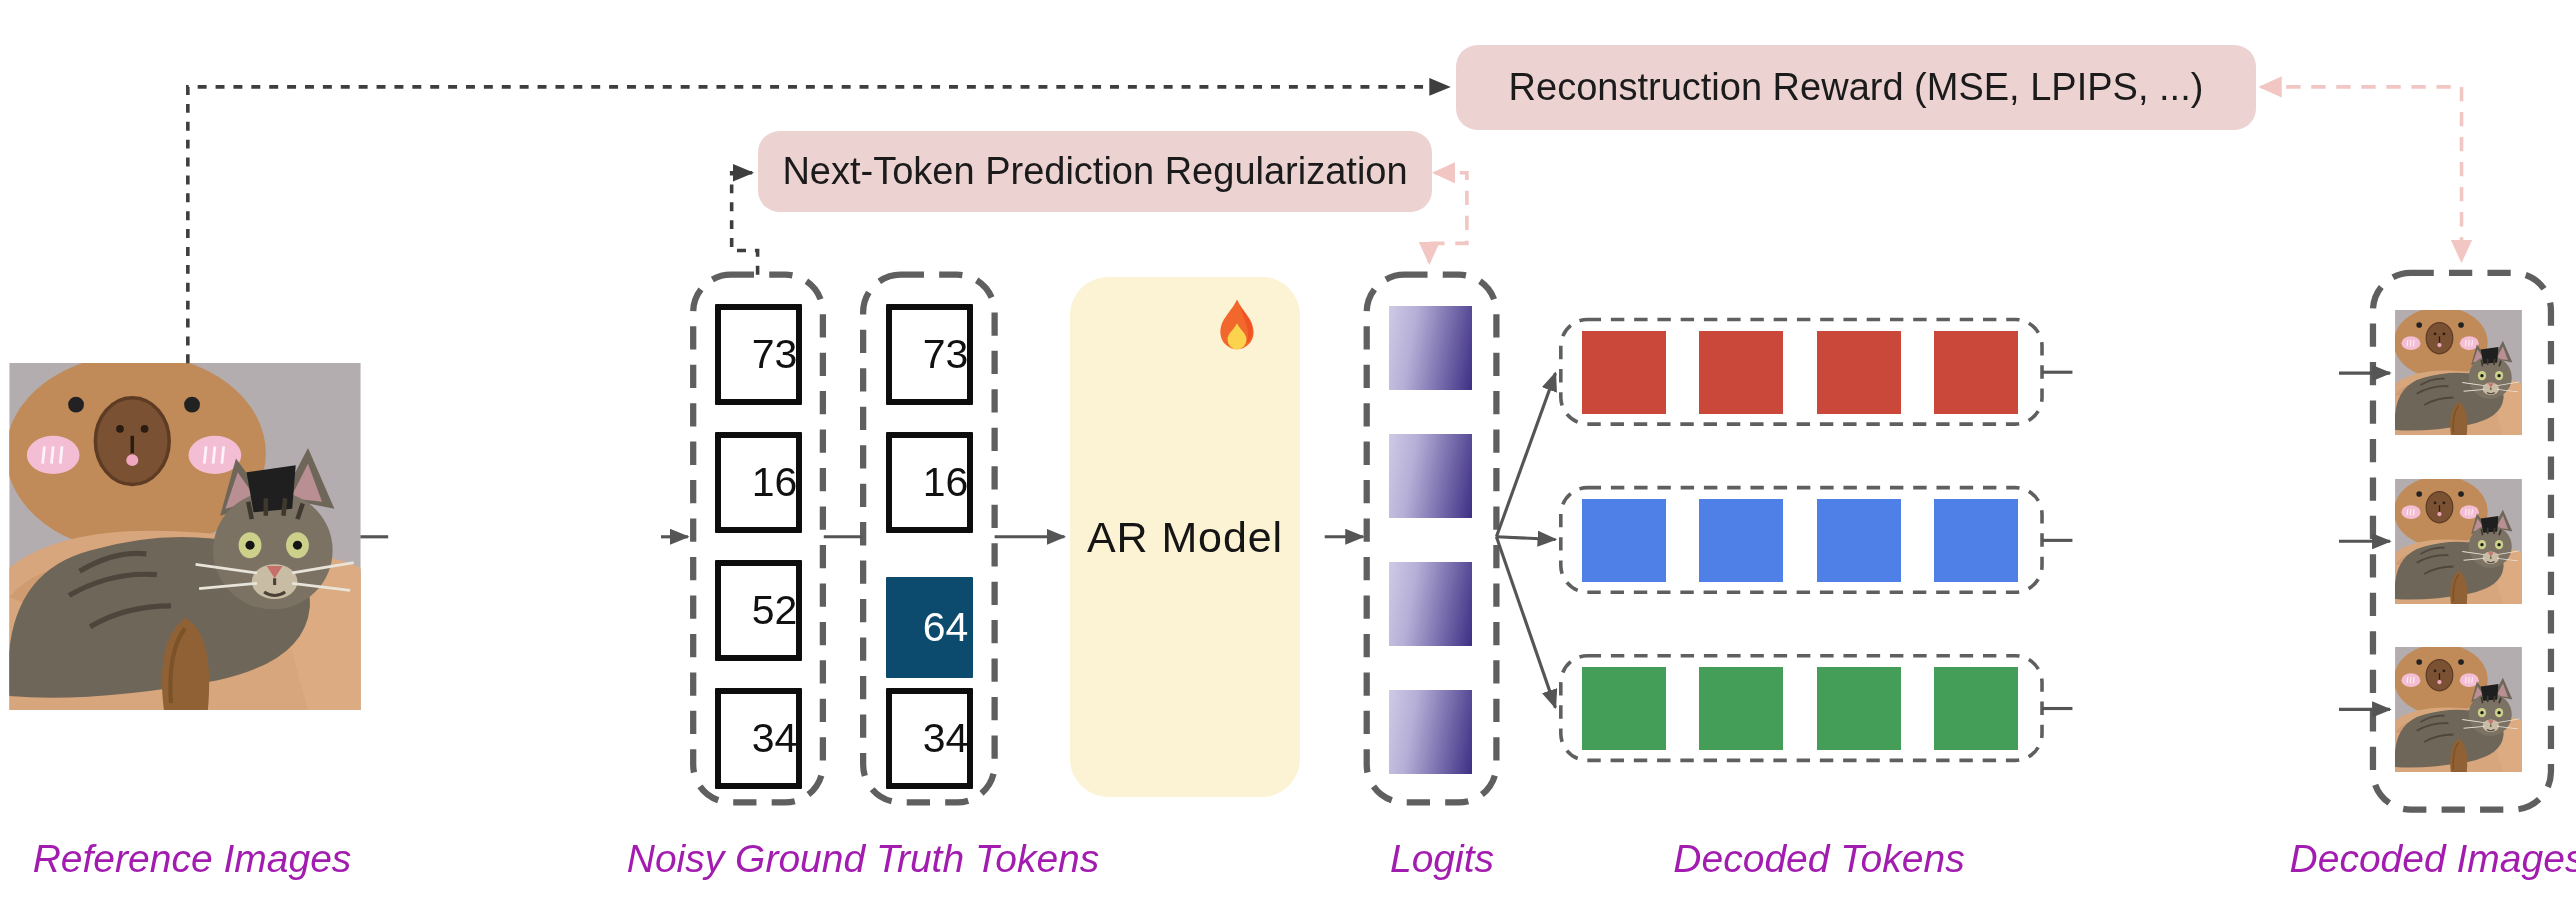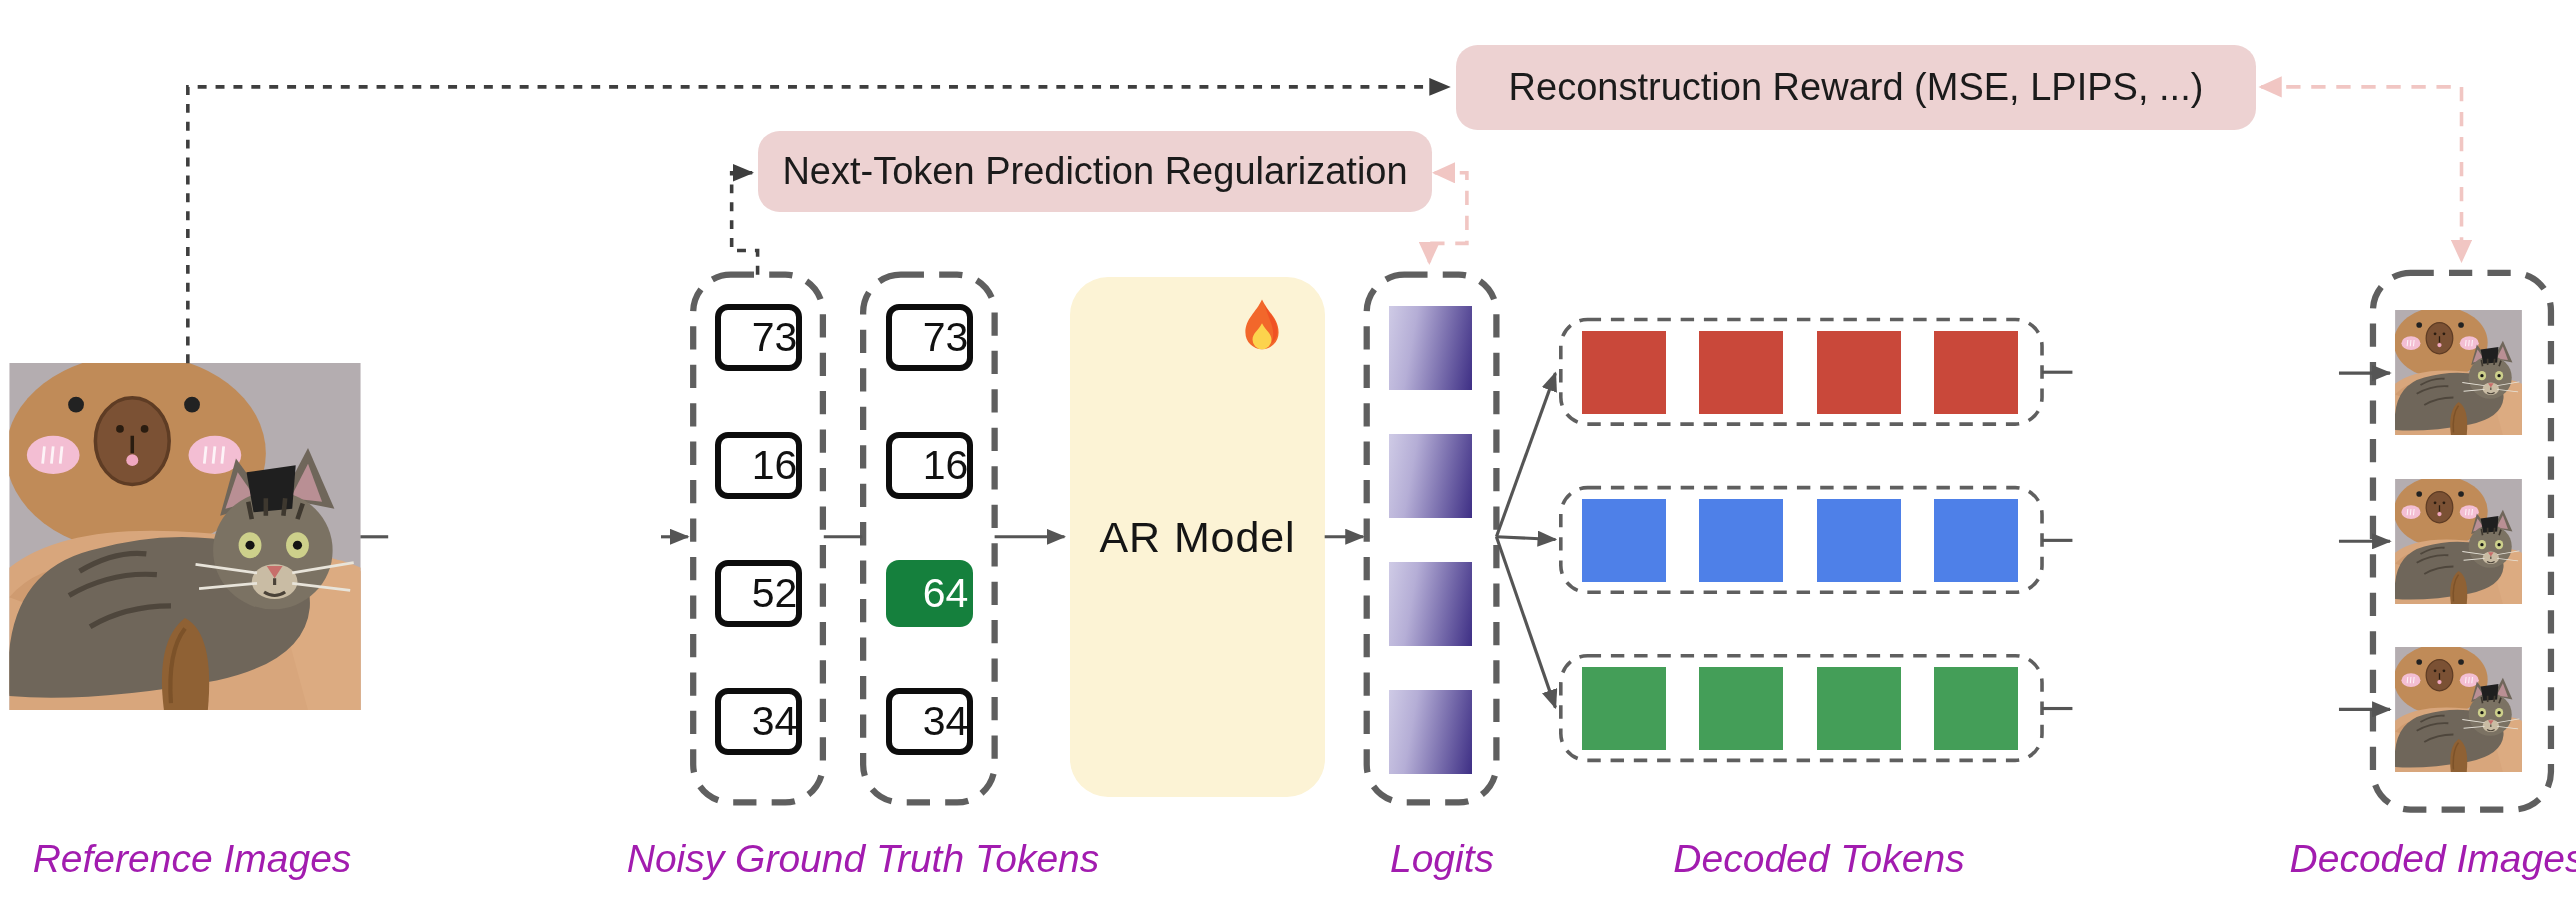--- a/index.html
+++ b/index.html
@@ -8,24 +8,24 @@
   #wires{position:absolute;left:0;top:0;width:2576px;height:909px;pointer-events:none;z-index:5;}
   .block{position:absolute;border-radius:38px;display:flex;align-items:center;justify-content:center;
          text-align:center;color:#151515;font-size:43px;letter-spacing:0.9px;z-index:2;}
   .block.blue{background:#d4e3f3;}
   .block.yellow{background:#fcf3d5;}
   .corner-icon{position:absolute;z-index:3;}
   .pinkbox{position:absolute;background:#edd2d2;border-radius:21.5px;display:flex;align-items:center;
            justify-content:center;color:#1b1b1b;z-index:2;text-align:center;}
   .pinkbox.reward{font-size:38px;}
   .pinkbox.ntp{font-size:38px;}
-  .tok{position:absolute;width:87px;height:67px;box-sizing:border-box;border:6.3px solid #0d0d0d;
-       background:#ffffff;border-radius:13px;display:flex;align-items:center;justify-content:center;
+  .tok{position:absolute;width:87px;height:101px;box-sizing:border-box;border:6.3px solid #0d0d0d;
+       background:#ffffff;border-radius:1px;display:flex;align-items:center;justify-content:center;
        font-size:41px;color:#111;z-index:2;padding-left:32px;}
-  .tok.replaced{border:none;background:#15803d;color:#ffffff;}
+  .tok.replaced{border:none;background:#0c4a6e;color:#ffffff;margin-top:17px;}
   .logit{position:absolute;width:83px;height:84px;z-index:2;
          background:linear-gradient(100deg,#cfcbe6 0%,#b5aed6 30%,#3e2f85 100%);}
   .sq{position:absolute;width:84px;height:83px;z-index:2;}
   .sq.red{background:#c9483a;}
   .sq.blue{background:#4e80e8;}
   .sq.green{background:#449e58;}
   .flabel{position:absolute;transform:translateX(-50%);white-space:nowrap;font-size:39px;
           font-style:italic;font-weight:500;color:#a21caf;z-index:2;}
   .photo{position:absolute;z-index:2;}
   .enc-lines{line-height:1.22;}
@@ -156,21 +156,21 @@
   </svg>
 
   <div class="pinkbox reward" style="left:1456px;top:45px;width:800px;height:85px">
     <span>Reconstruction Reward (MSE, LPIPS, ...)</span>
   </div>
   <div class="pinkbox ntp" style="left:758px;top:131px;width:674px;height:81px">
     <span>Next-Token Prediction Regularization</span>
   </div>
 
 
-  <div class="block yellow" style="left:1070px;top:277px;width:255px;height:520px">
+  <div class="block yellow" style="left:1070px;top:277px;width:230px;height:520px">
     <svg class="corner-icon" style="right:39px;top:19.7px" width="48" height="57" viewBox="0 0 54 64">
         <use href="#flame" width="54" height="64"></use>
       </svg>
     <span>AR Model</span>
   </div>
 
 
   <div class="tok" style="left:715px;top:304px">
       <span>73</span>
     </div>

